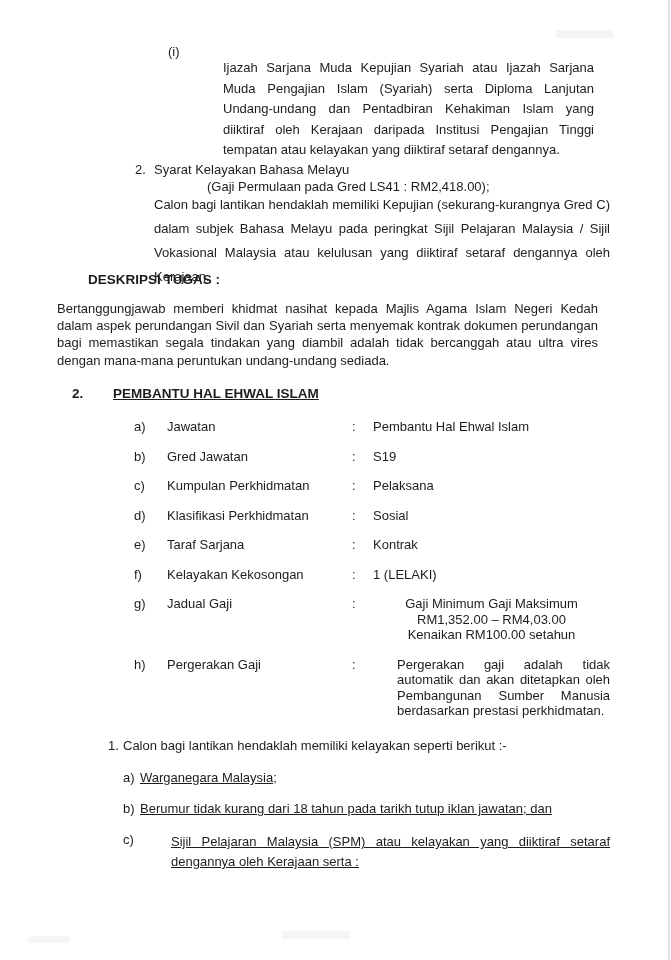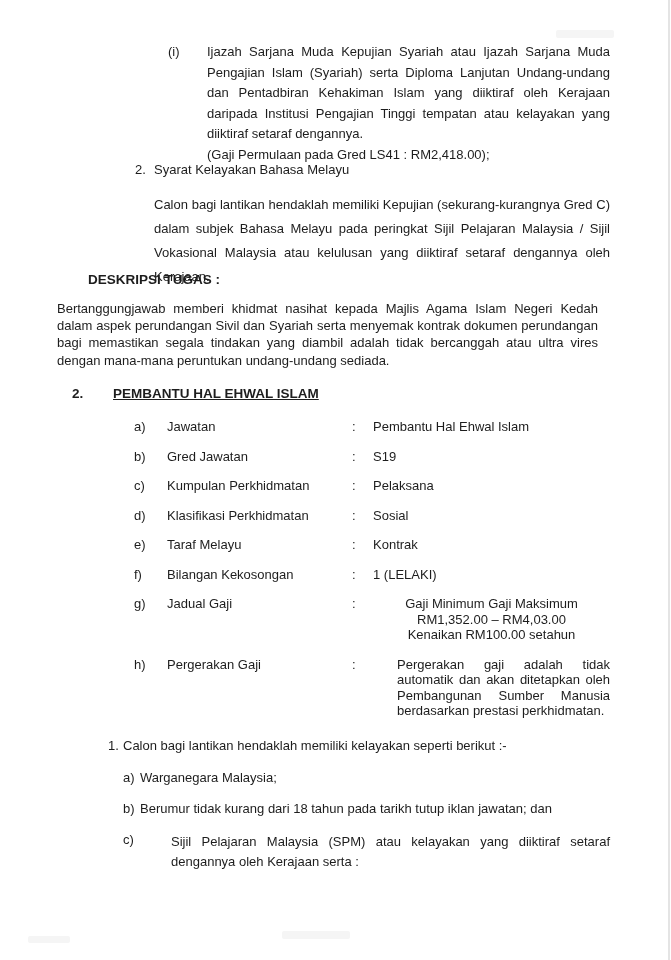--- a/index.html
+++ b/index.html
@@ -20,21 +20,21 @@
     position: absolute; top: 0; right: 1px; width: 2px; height: 100%;
     background: #e4e4e4;
   }
   .smudge { position: absolute; background: #f5f5f5; border-radius: 2px; }
 
   
   #sec-i { left: 168px; top: 42px; width: 442px; }
   .sec-i-row { display: flex; }
   .i-marker { width: 39px; font-size: 13px; line-height: 20.5px; }
   .i-body { width: 403px; }
-  .i-para { margin: 0; font-size: 13px; line-height: 20.5px; text-align: justify; }
+  .i-para { margin: 16px; font-size: 13px; line-height: 20.5px; text-align: justify; }
   .i-salary { font-size: 13px; line-height: 20.5px; }
 
   
   #sec-syarat { left: 135px; top: 162px; width: 475px; font-size: 13px; }
   .syarat-title-row { display: flex; line-height: 16px; }
   .syarat-marker { width: 19px; }
   .syarat-para { margin: 15px 0 0 19px; width: 456px; text-align: justify; line-height: 24px; }
 
   
   #deskripsi-heading { left: 88px; top: 272px; font-weight: bold; font-size: 13.5px; }
@@ -54,21 +54,21 @@
   .d-value { flex: 1; }
   .d-value.justify { text-align: justify; margin-left: 24px; }
   .d-line { display: block; text-align: center; }
 
   
   #req { left: 108px; top: 738px; width: 502px; font-size: 13px; }
   .req-intro { display: flex; line-height: 16px; margin-bottom: 16px; }
   .req-num { width: 15px; }
   .req-item { display: flex; margin-left: 15px; margin-bottom: 15px; line-height: 16px; }
   .req-item-marker { width: 17px; }
-  .req-item-body { flex: 1; }
+  .req-item-body { flex: 1; text-decoration: underline; }
   .req-item.justify .req-item-body { text-align: justify; line-height: 20px; margin-left: 31px; }
 </style>
 </head>
 <body>
 
 <div class="page">
 
   <div class="scan-edge"></div>
   <div class="smudge" style="left:556px; top:30px; width:58px; height:8px;"></div>
   <div class="smudge" style="left:282px; top:931px; width:68px; height:8px;"></div>
@@ -125,28 +125,28 @@
 
     <div class="d-row">
       <div class="d-marker">d)</div>
       <div class="d-label">Klasifikasi Perkhidmatan</div>
       <div class="d-sep">:</div>
       <div class="d-value">Sosial</div>
     </div>
 
     <div class="d-row">
       <div class="d-marker">e)</div>
-      <div class="d-label">Taraf Melayu</div>
+      <div class="d-label">Taraf Sarjana</div>
       <div class="d-sep">:</div>
       <div class="d-value">Kontrak</div>
     </div>
 
     <div class="d-row">
       <div class="d-marker">f)</div>
-      <div class="d-label">Bilangan Kekosongan</div>
+      <div class="d-label">Kelayakan Kekosongan</div>
       <div class="d-sep">:</div>
       <div class="d-value">1 (LELAKI)</div>
     </div>
 
     <div class="d-row">
       <div class="d-marker">g)</div>
       <div class="d-label">Jadual Gaji</div>
       <div class="d-sep">:</div>
       <div class="d-value">
         <span class="d-line">Gaji Minimum Gaji Maksimum</span>

